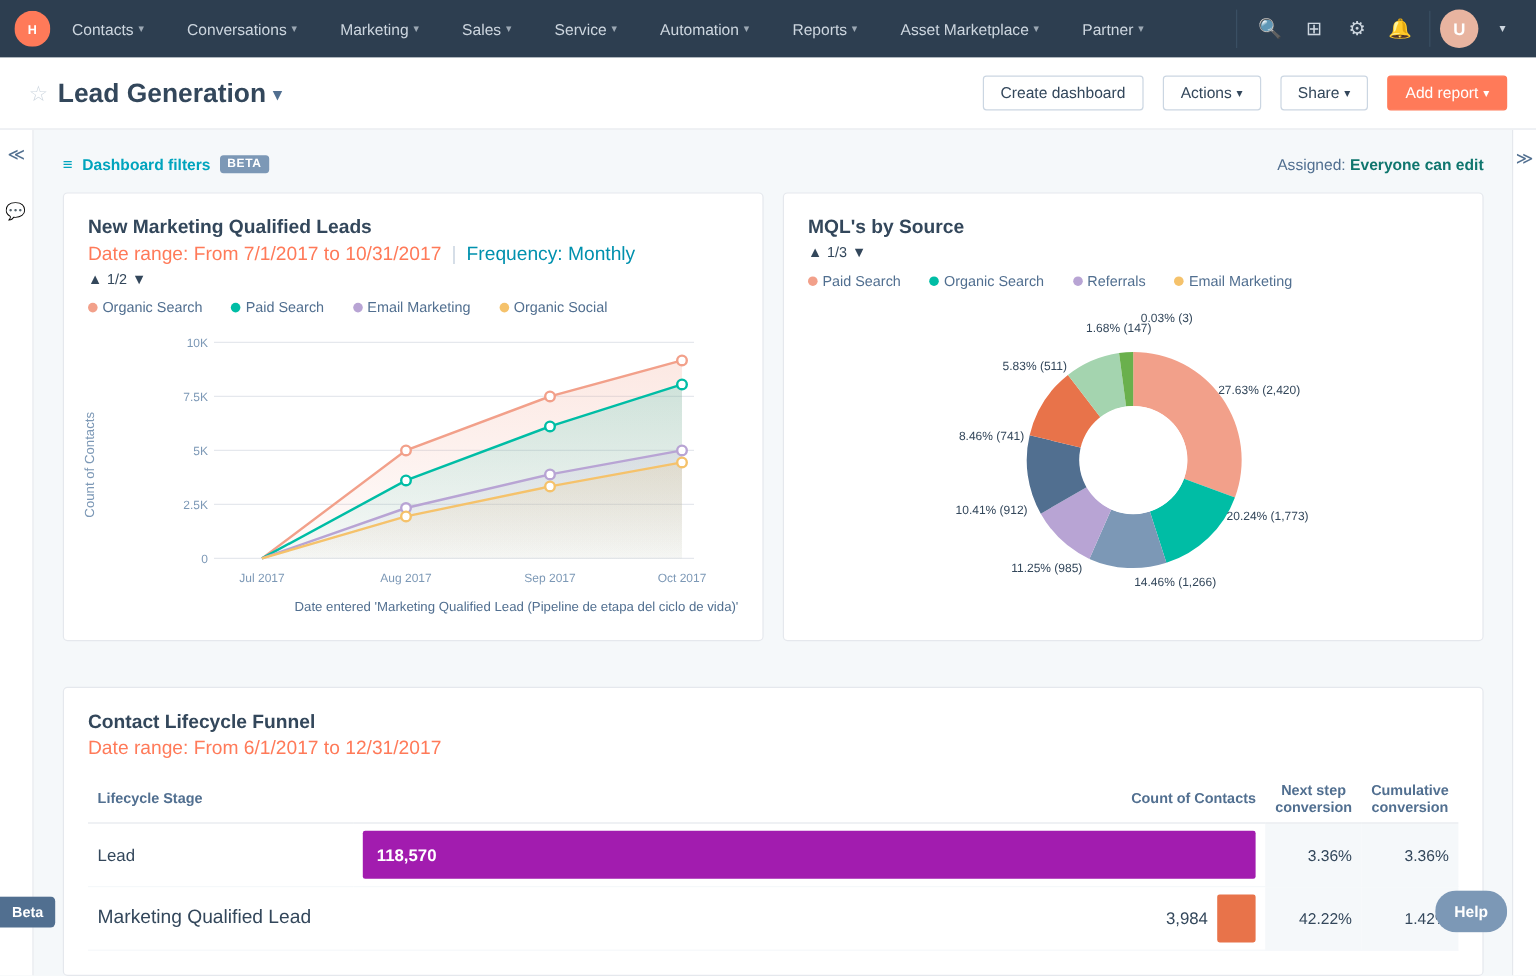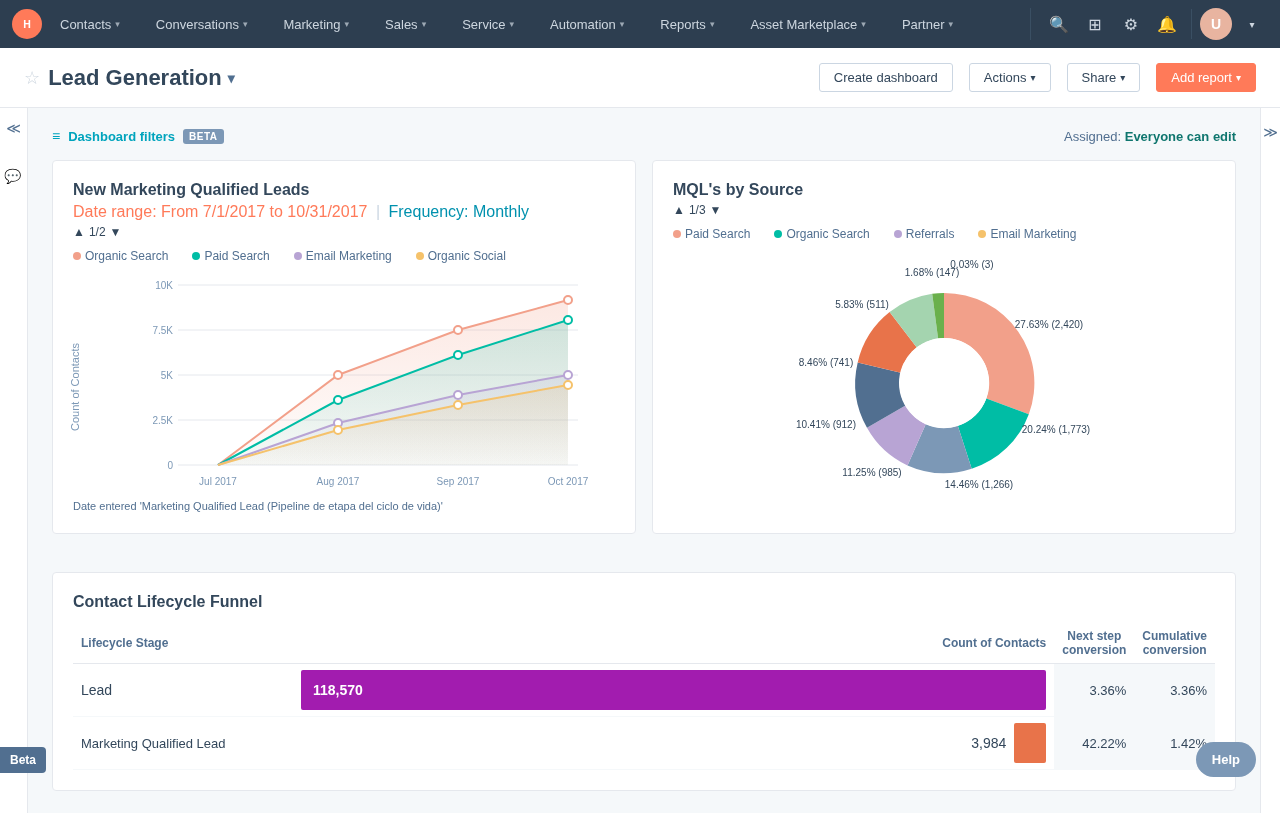--- a/index.html
+++ b/index.html
@@ -254,21 +254,21 @@
     .y-axis-label {
       position: absolute;
       left: -42px;
       top: 50%;
       transform: translateY(-50%) rotate(-90deg);
       font-size: 11px;
       color: #7c98b6;
       white-space: nowrap;
     }
     .chart-x-label {
-      text-align: left;
+      text-align: right;
       font-size: 11px;
       color: #516f90;
       margin-top: 6px;
     }
 
     
     .pie-area {
       display: flex;
       justify-content: center;
       align-items: center;
@@ -636,20 +636,23 @@
             <text x="78" y="60" font-size="10" fill="#33475b" text-anchor="middle">5.83% (511)</text>
             <text x="148" y="28" font-size="10" fill="#33475b" text-anchor="middle">1.68% (147)</text>
             <text x="188" y="20" font-size="10" fill="#33475b" text-anchor="middle">0.03% (3)</text>
           </svg>
         </div>
       </div>
     </div>
 
     <div class="card-full">
       <div class="card-title">Contact Lifecycle Funnel</div>
+      <div class="card-date-range">
+        <span class="card-date-orange">Date range: From 6/1/2017 to 12/31/2017</span>
+      </div>
       <table class="funnel-table">
         <thead>
           <tr>
             <th style="width:20%;">Lifecycle Stage</th>
             <th class="right funnel-bar-cell">Count of Contacts</th>
             <th class="right" style="text-align:center;">Next step conversion</th>
             <th class="right" style="text-align:center;">Cumulative conversion</th>
           </tr>
         </thead>
         <tbody>
@@ -661,21 +664,21 @@
                 <div class="funnel-bar salmon" style="width:100%;">
                   <span>118,570</span>
                 </div>
               </div>
             </td>
             <td class="conversion-cell">3.36%</td>
             <td class="conversion-cell">3.36%</td>
           </tr>
 
           <tr>
-            <td style="font-size:13px;">Marketing Qualified Lead</td>
+            <td style="font-size:16px;">Marketing Qualified Lead</td>
             <td class="funnel-bar-cell">
               <div class="funnel-bar-wrapper" style="justify-content:flex-end; gap:0;">
                 <span style="margin-right:8px; font-size:14px;">3,984</span>
                 <div style="width:32px; height:40px; background:#e8734a; border-radius:2px;"></div>
               </div>
             </td>
             <td class="conversion-cell">42.22%</td>
             <td class="conversion-cell">1.42%</td>
           </tr>
         </tbody>

